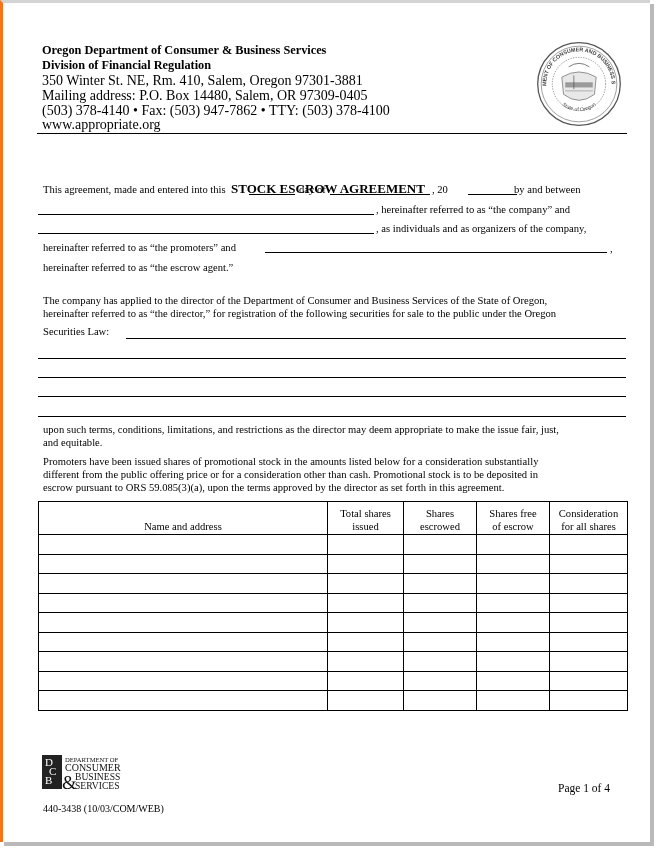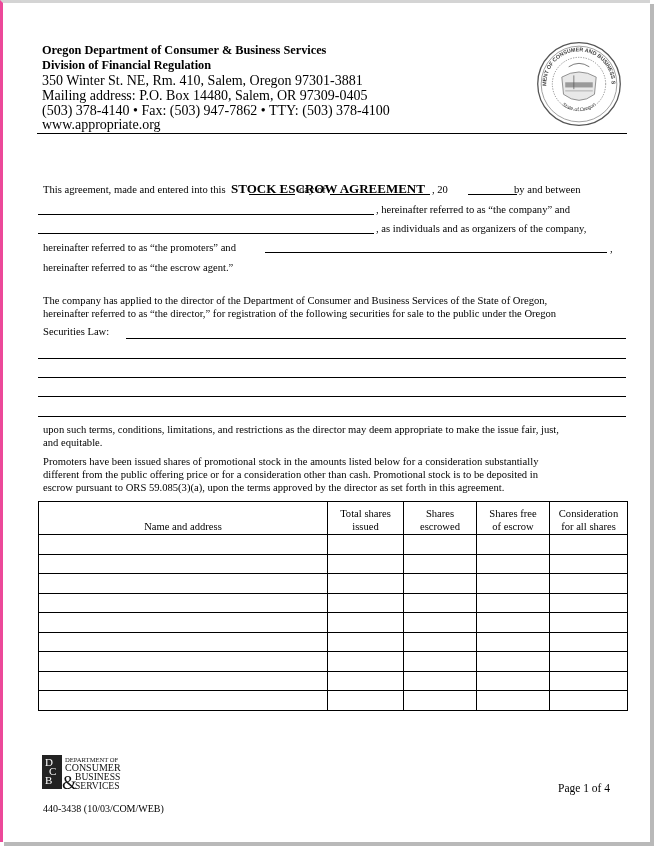--- a/index.html
+++ b/index.html
@@ -1,18 +1,18 @@
 <!DOCTYPE html>
 <html><head>
 <meta charset="utf-8">
 <style>
   html, body { margin:0; padding:0; background:#ffffff; }
   body { width:657px; height:849px; position:relative; overflow:hidden; font-family:"Liberation Serif", "DejaVu Serif", serif; color:#000; }
   .page { position:absolute; left:0; top:0; width:650px; height:842px; background:#fff;
-          border-left:3px solid #ec4899; border-top:3px solid #d4d4d4; box-shadow: 4px 4px 0 #b9b9b9; box-sizing:border-box; }
+          border-left:3px solid #f97316; border-top:3px solid #d4d4d4; box-shadow: 4px 4px 0 #b9b9b9; box-sizing:border-box; }
   .abs { position:absolute; white-space:nowrap; }
   .hdr-bold { font-weight:bold; font-size:12.3px; line-height:15px; }
   .hdr-line { font-size:14px; line-height:15px; }
   .rule { position:absolute; background:#000; height:1.3px; }
   .title { font-weight:bold; font-size:13px; }
   .txt { font-size:10.6px; line-height:13px; }
   .blank { position:absolute; height:1px; background:#000; }
   .seal { position:absolute; left:533px; top:38px; width:86px; height:86px; }
   table.esc { position:absolute; left:35px; top:498px; width:589px; border-collapse:collapse; table-layout:fixed; }
   table.esc td, table.esc th { border:1.3px solid #000; font-weight:normal; font-size:10.6px; line-height:13px; padding:0; text-align:center; vertical-align:bottom; }

